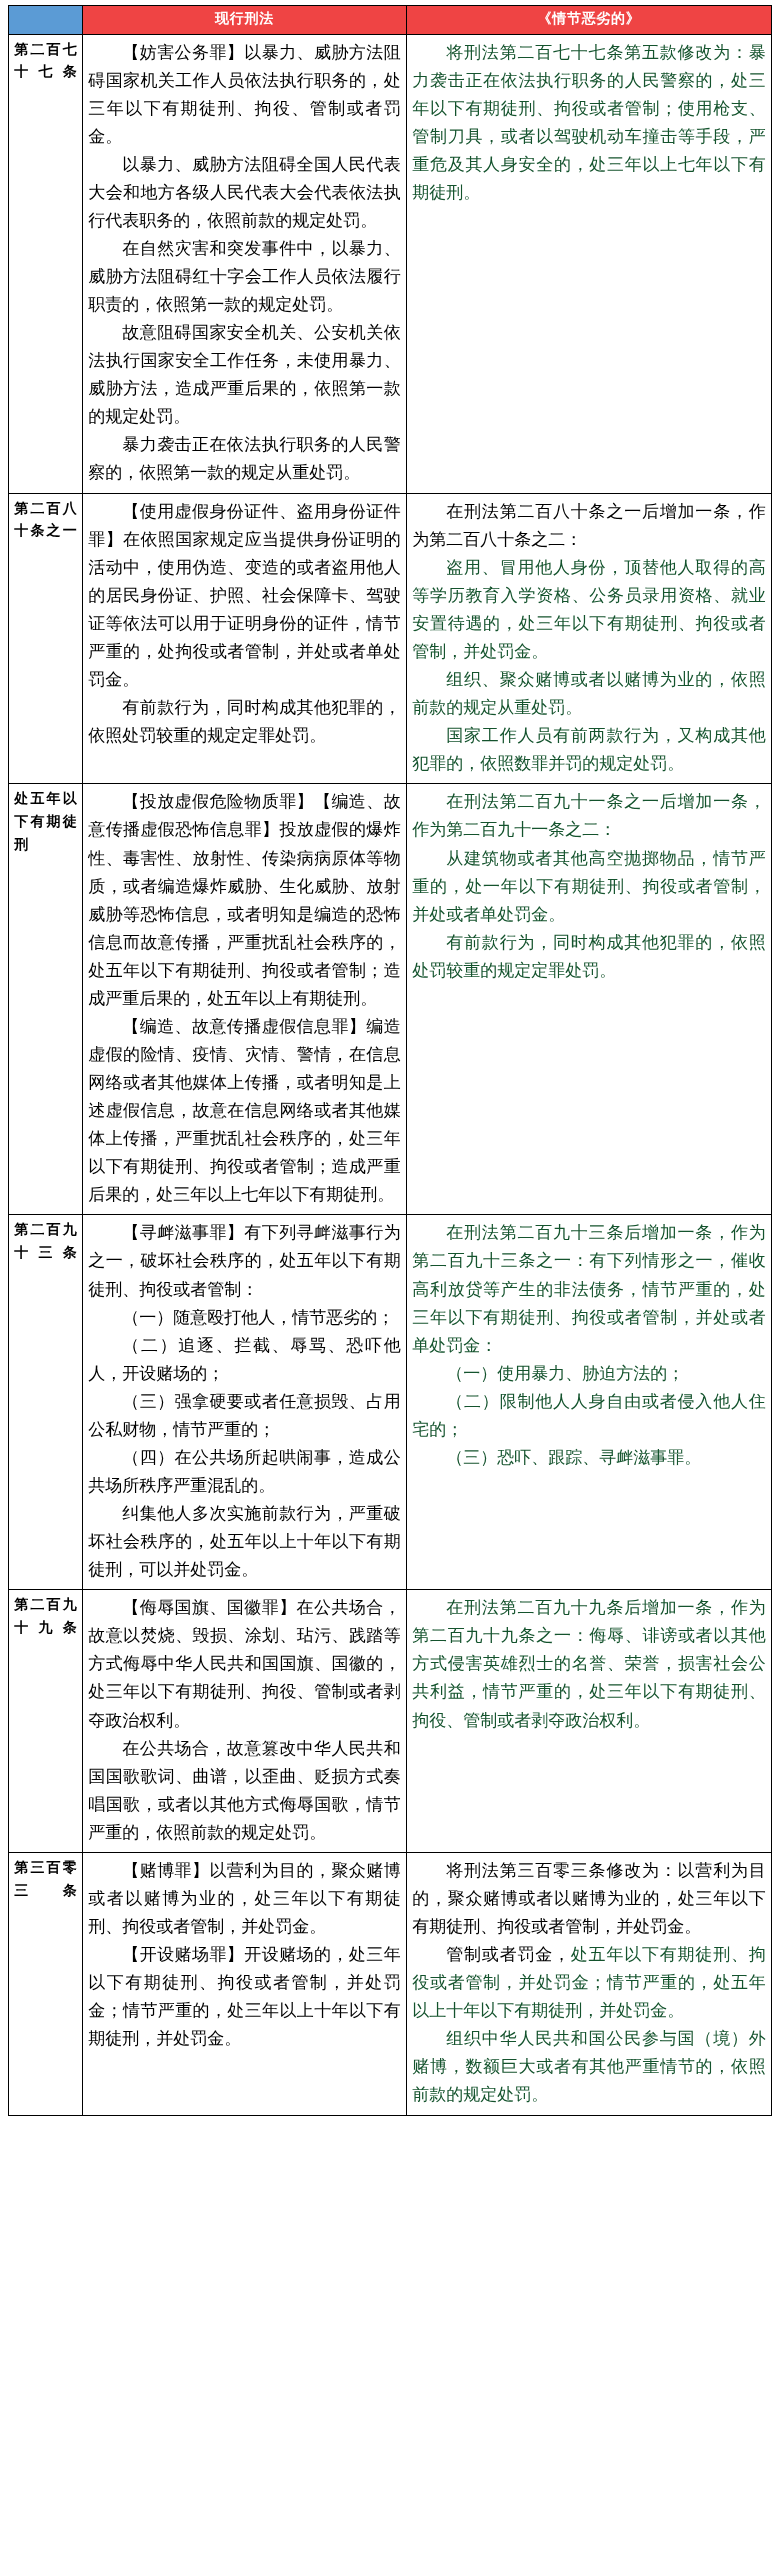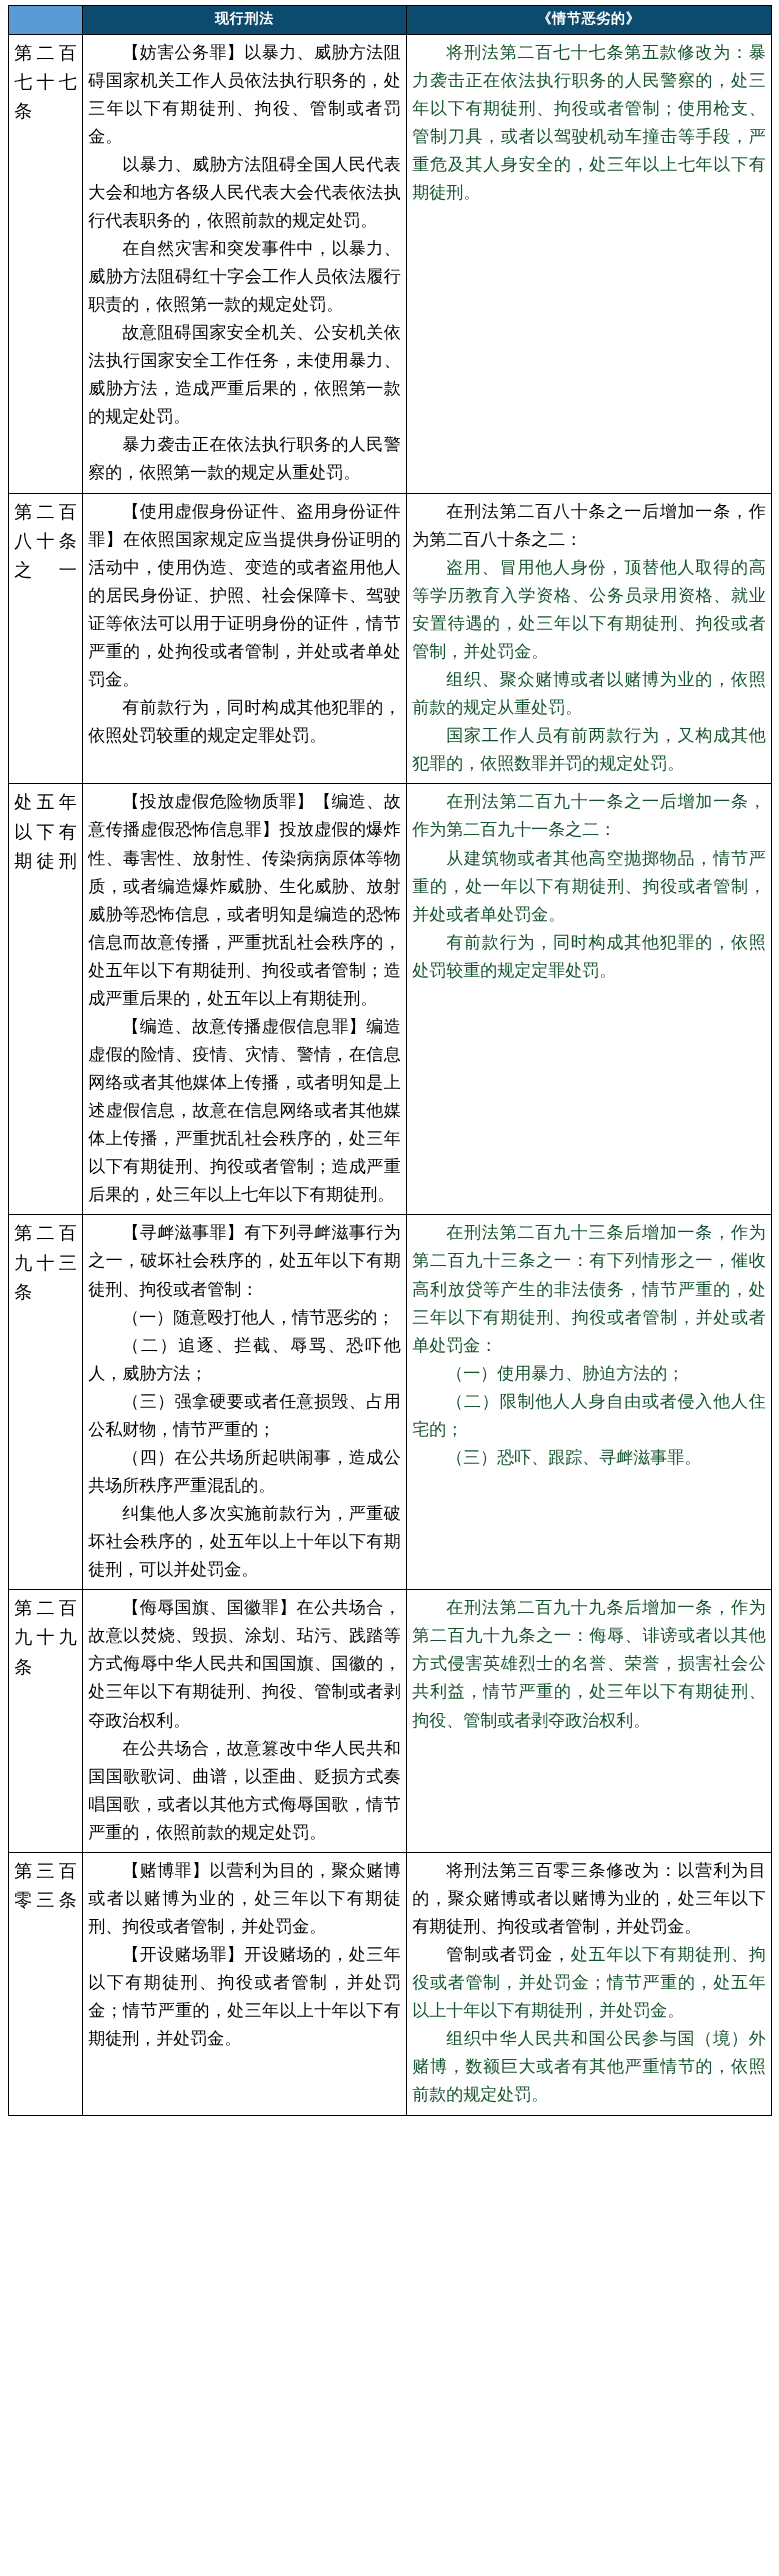--- a/index.html
+++ b/index.html
@@ -26,37 +26,37 @@
     border: 0.7px solid #000000;
     vertical-align: top;
     padding: 4px 5.3px 5.3px 5.3px;
     box-sizing: border-box;
   }
   col.col-article { width: 74px; }
   col.col-current { width: 324px; }
   col.col-amend   { width: 365px; }
 
   thead th {
-    background: #0c4a6e;
+    background: #ef4444;
     color: #ffffff;
     font-weight: bold;
     font-size: 14px;
     text-align: center;
     vertical-align: middle;
     padding: 3.3px 2.7px;
     height: 22.6px;
     letter-spacing: 0.7px;
   }
   thead th.th-blank {
     background: #5b9bd5;
   }
 
   td.article-cell {
-    font-weight: normal;
-    font-size: 18px;
+    font-weight: bold;
+    font-size: 14px;
     line-height: 1.62;
     text-align: justify;
     text-align-last: justify;
     letter-spacing: 0px;
     padding-right: 6.6px;
     padding-left: 6.6px;
     margin-top: 46px;
   }
 
   td.body-cell {
@@ -129,21 +129,21 @@
             <p class="indent red">在刑法第二百九十一条之一后增加一条，作为第二百九十一条之二：</p>
             <p class="indent red">从建筑物或者其他高空抛掷物品，情节严重的，处一年以下有期徒刑、拘役或者管制，并处或者单处罚金。</p>
             <p class="indent red">有前款行为，同时构成其他犯罪的，依照处罚较重的规定定罪处罚。</p>
           </td>
         </tr>
         <tr>
           <td class="article-cell">第二百九十三条</td>
           <td class="body-cell">
             <p class="indent black">【寻衅滋事罪】有下列寻衅滋事行为之一，破坏社会秩序的，处五年以下有期徒刑、拘役或者管制：</p>
             <p class="indent black">（一）随意殴打他人，情节恶劣的；</p>
-            <p class="indent black">（二）追逐、拦截、辱骂、恐吓他人，威胁方法；</p>
+            <p class="indent black">（二）追逐、拦截、辱骂、恐吓他人，开设赌场的；</p>
             <p class="indent black">（三）强拿硬要或者任意损毁、占用公私财物，情节严重的；</p>
             <p class="indent black">（四）在公共场所起哄闹事，造成公共场所秩序严重混乱的。</p>
             <p class="indent black">纠集他人多次实施前款行为，严重破坏社会秩序的，处五年以上十年以下有期徒刑，可以并处罚金。</p>
           </td>
           <td class="body-cell">
             <p class="indent red">在刑法第二百九十三条后增加一条，作为第二百九十三条之一：有下列情形之一，催收高利放贷等产生的非法债务，情节严重的，处三年以下有期徒刑、拘役或者管制，并处或者单处罚金：</p>
             <p class="indent red">（一）使用暴力、胁迫方法的；</p>
             <p class="indent red">（二）限制他人人身自由或者侵入他人住宅的；</p>
             <p class="indent red">（三）恐吓、跟踪、寻衅滋事罪。</p>
           </td>

